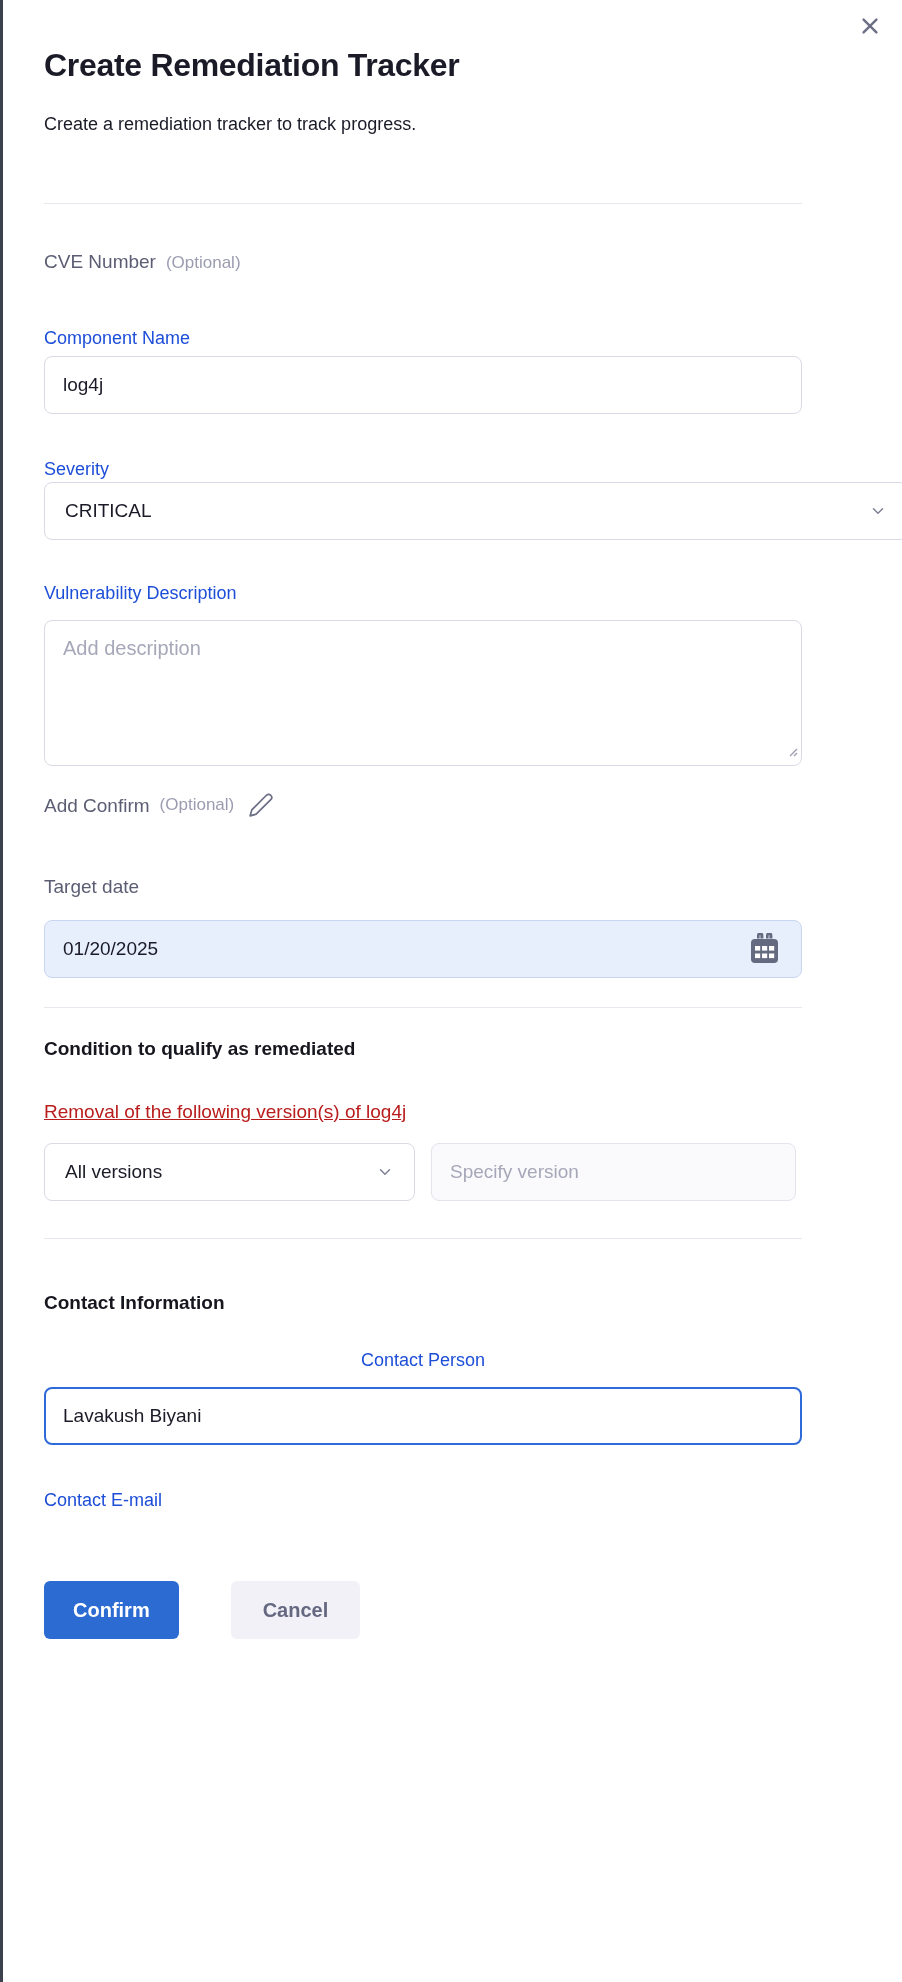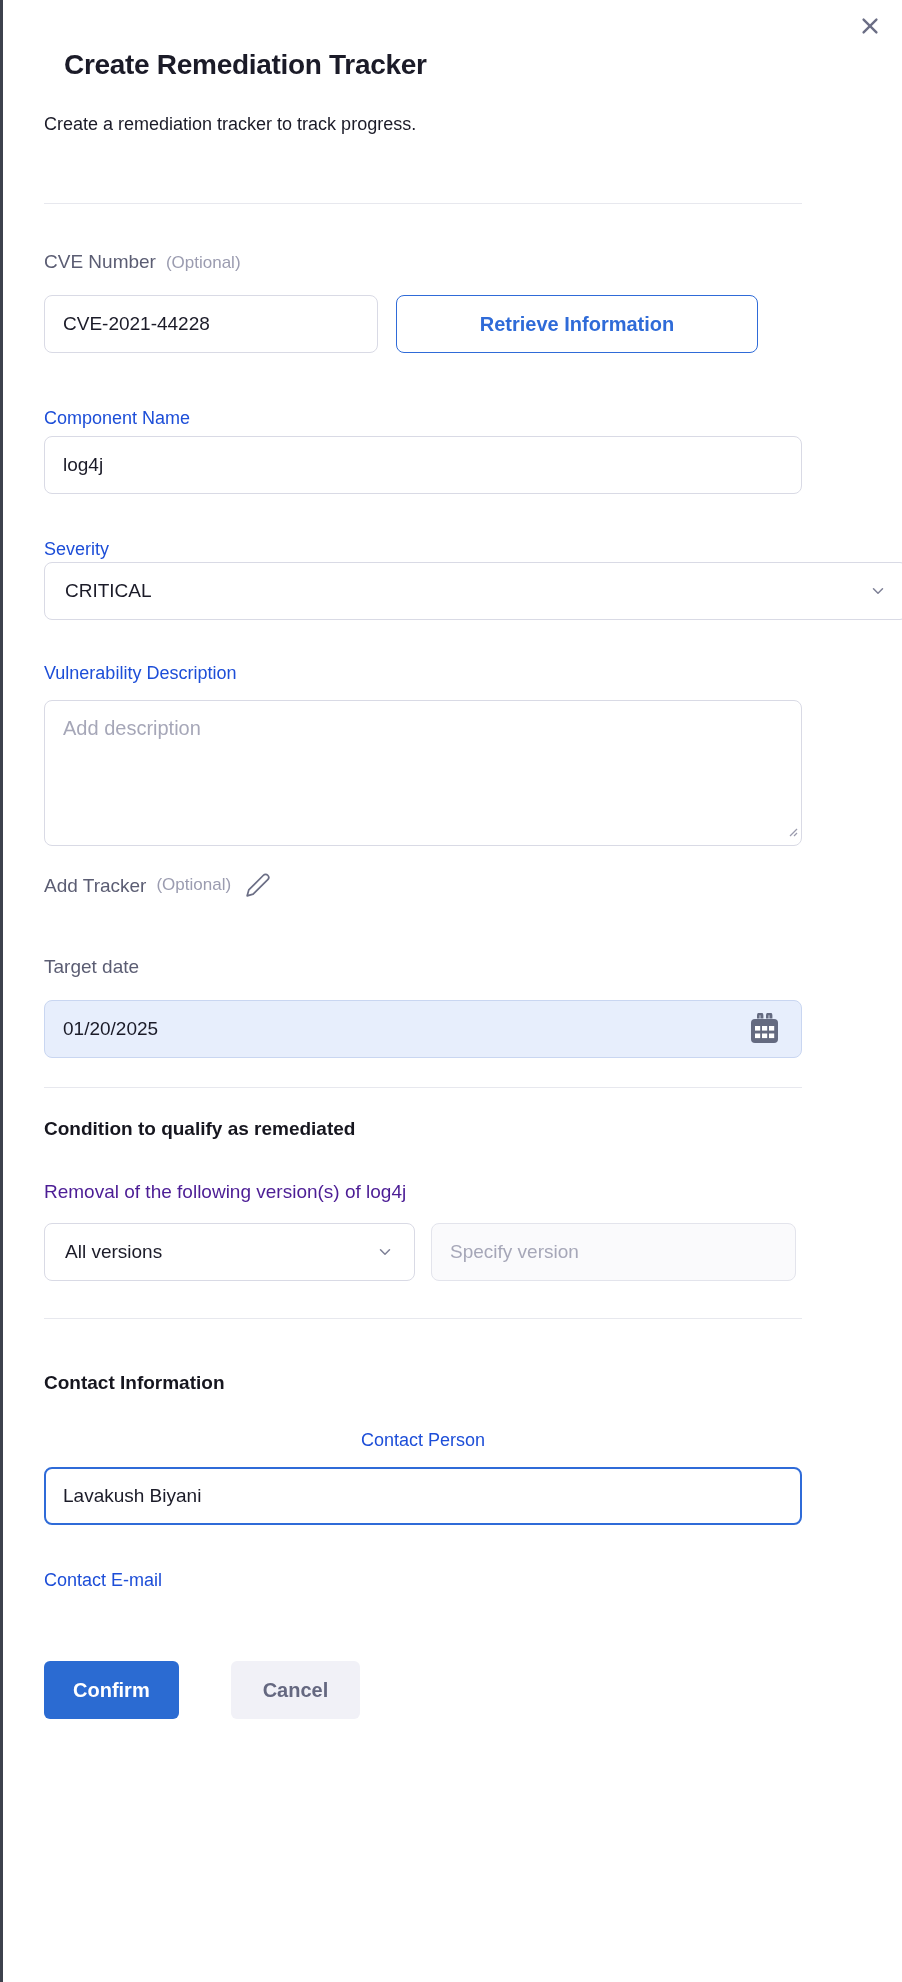--- a/index.html
+++ b/index.html
@@ -21,22 +21,22 @@
     height: 100%;
   }
   .close-btn {
     position: absolute; top: 12px; right: 18px;
     width: 28px; height: 28px;
     background: none; border: none; cursor: pointer;
     display: flex; align-items: center; justify-content: center;
   }
   h1.title {
     padding-top: 44px;
-    font-size: 28px; font-weight: 600; color: #1b1b28;
-    letter-spacing: -0.3px; line-height: 42px; margin-left: 20px;
+    font-size: 32px; font-weight: 600; color: #1b1b28;
+    letter-spacing: -0.3px; line-height: 42px;
   }
   .subtitle { margin-top: 26px; font-size: 18px; line-height: 24px; color: #1b1b28; }
   hr.divider { border: none; border-top: 1px solid #e7e8ee; height: 0; }
   .hr1 { margin-top: 67px; }
   .hr2 { margin-top: 29px; }
   .hr3 { margin-top: 37px; }
 
   .label-row { display: flex; align-items: baseline; gap: 10px; }
   .label-lg { font-size: 19px; line-height: 23px; color: #5b5d73; }
   .label-md { font-size: 18px; line-height: 22px; font-weight: 400; color: #1d4ed8; }
@@ -84,21 +84,21 @@
   .date-wrap { position: relative; margin-top: 22px; width: 758px; }
   .date-input {
     width: 758px; background: #e7eefc; border: 1px solid #c9d6f1;
   }
   .calendar-btn {
     position: absolute; right: 22px; top: 13px;
     background: none; border: none; cursor: pointer; padding: 0; display: flex;
   }
 
   .cond-heading { margin-top: 29px; }
-  .removal-text { margin-top: 40px; font-size: 19px; line-height: 24px; color: #4c1d95; }
+  .removal-text { margin-top: 40px; font-size: 19px; line-height: 24px; color: #b91c1c; text-decoration: underline; }
   .version-row { margin-top: 19px; display: flex; gap: 16px; }
   .version-select { margin-top: 0; width: 371px; }
   .specify-input { width: 365px; background: #fafafc; border-color: #e3e4ec; }
 
   .contact-heading { margin-top: 52px; }
   .mt-label-person { margin-top: 35px; text-align: center; }
   .person-input { margin-top: 16px; border: 2px solid #2f6bd8; padding: 0 17px; }
   .mt-label-email { margin-top: 44px; }
   .email-wrap { position: relative; margin-top: 14px; width: 758px; }
   .lastpass-btn {
@@ -140,24 +140,20 @@
 
   <h1 class="title">Create Remediation Tracker</h1>
   <p class="subtitle">Create a remediation tracker to track progress.</p>
 
   <hr class="divider hr1">
 
   <div class="label-row" style="margin-top:46px;">
     <span class="label-lg">CVE Number</span>
     <span class="optional">(Optional)</span>
   </div>
-  <div class="row-cve">
-    <input class="text-input cve-input" value="CVE-2021-44228" style="">
-    <button class="retrieve-btn">Retrieve Information</button>
-  </div>
 
   <div class="label-md mt-label-comp">Component Name</div>
   <input class="text-input full comp-input" value="log4j" style="">
 
   <div class="label-md mt-label-sev">Severity</div>
   <div class="select-box">
     <span>CRITICAL</span>
     <span style="display:flex;">
       <svg width="18" height="18" viewBox="0 0 24 24" fill="none" stroke="#7e8096" stroke-width="2" stroke-linecap="round" stroke-linejoin="round">
           <polyline points="6,9 12,15 18,9"></polyline>
@@ -170,21 +166,21 @@
     <textarea class="desc" placeholder="Add description" style=""></textarea>
     <span class="resize-handle">
       <svg width="11" height="11" viewBox="0 0 11 11">
           <line x1="3" y1="10" x2="10" y2="3" stroke="#9a9bad" stroke-width="1.3"></line>
           <line x1="7" y1="10" x2="10" y2="7" stroke="#9a9bad" stroke-width="1.3"></line>
         </svg>
     </span>
   </div>
 
   <div class="comments-row">
-    <span class="label-lg">Add Tracker</span>
+    <span class="label-lg">Add Confirm</span>
     <span class="optional">(Optional)</span>
     <button class="pencil-btn">
       <span style="display:flex;">
         <svg width="26" height="26" viewBox="0 0 24 24" fill="none" stroke="#6b6e85" stroke-width="1.6" stroke-linecap="round" stroke-linejoin="round">
             <path d="M17 3a2.828 2.828 0 1 1 4 4L7.5 20.5 2 22l1.5-5.5L17 3z"></path>
           </svg>
       </span>
     </button>
   </div>
 

